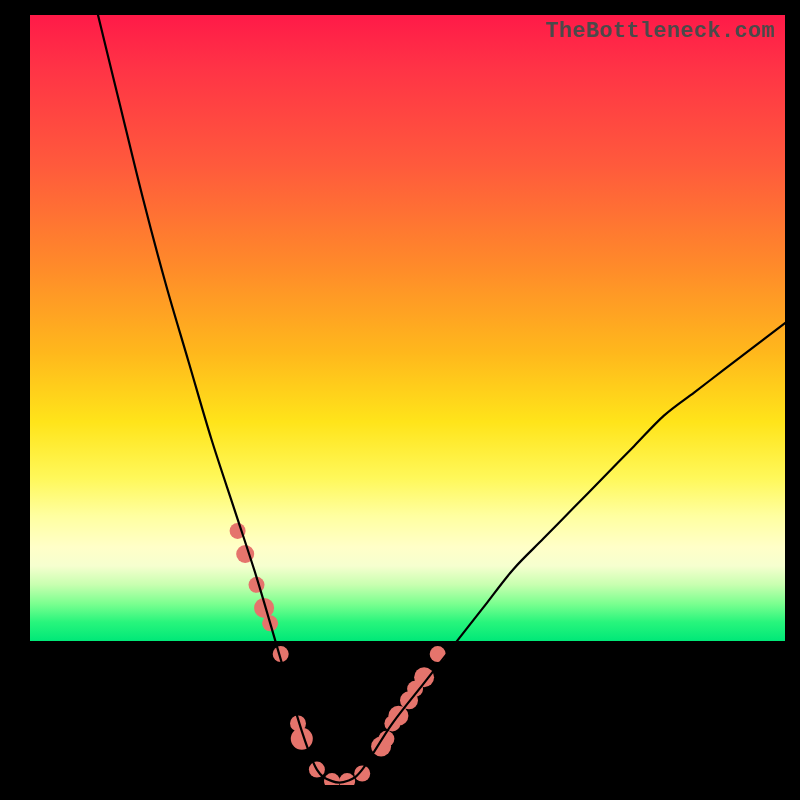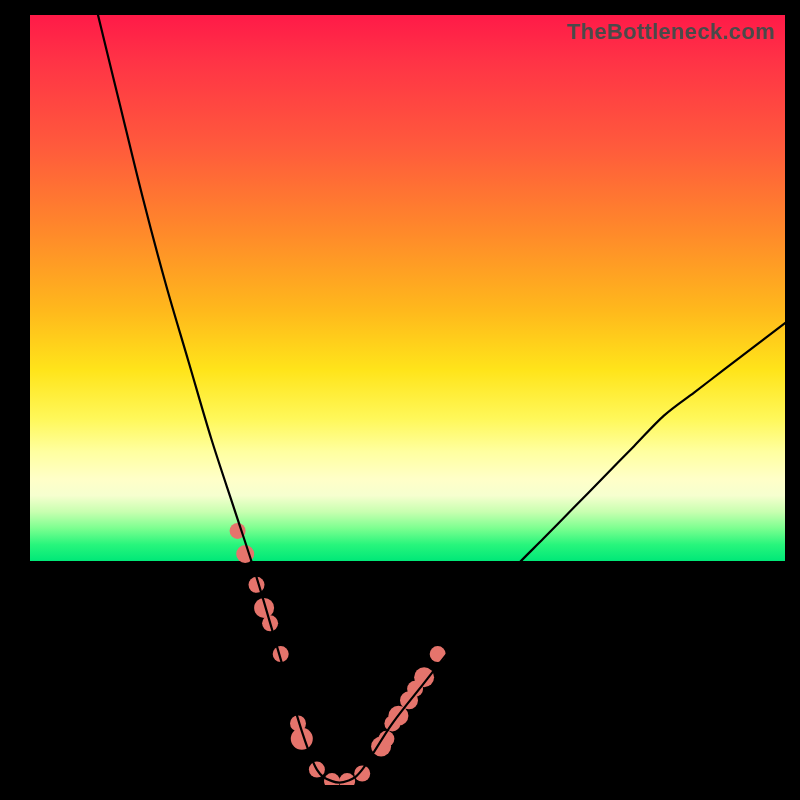--- a/index.html
+++ b/index.html
@@ -14,39 +14,40 @@
     width: 800px;
     height: 800px;
     background: #000000;
     position: relative;
   }
   .plot-area {
     position: absolute;
     left: 30px;
     top: 15px;
     width: 755px;
-    height: 546px;
+    height: 626px;
     
     background: linear-gradient(
       to bottom,
       #ff1a48 0%,
       #ff3246 8%,
       #ff5a3c 24%,
       #ff8a2a 40%,
       #ffb81c 54%,
       #ffe41a 65%,
       #fff85a 74%,
       #ffffa0 80%,
       #ffffc8 85%,
       #f6ffcf 88%,
       #c8ffb0 91%,
       #7cff90 94%,
       #28f57c 97%,
       #00e878 100%
     );
+    font-family: Liberation Mono, monospace;
   }
   .watermark {
     position: absolute;
     top: 4px;
     right: 10px;
     color: #4a4a4a;
     font-size: 22px;
     font-weight: 600;
     letter-spacing: 0.3px;
     user-select: none;

